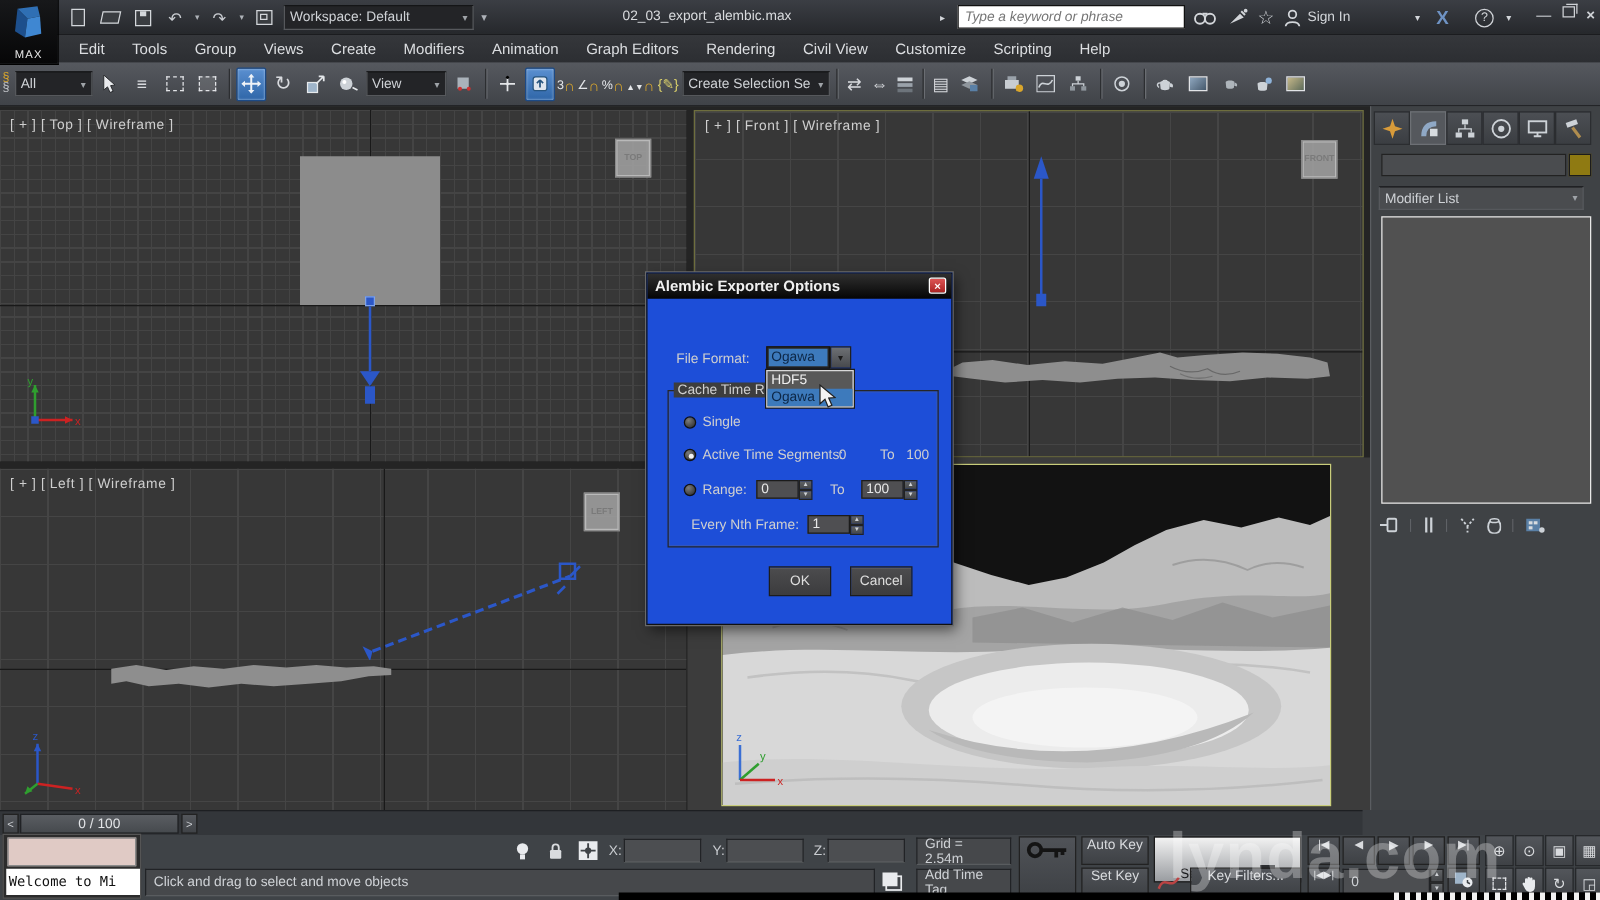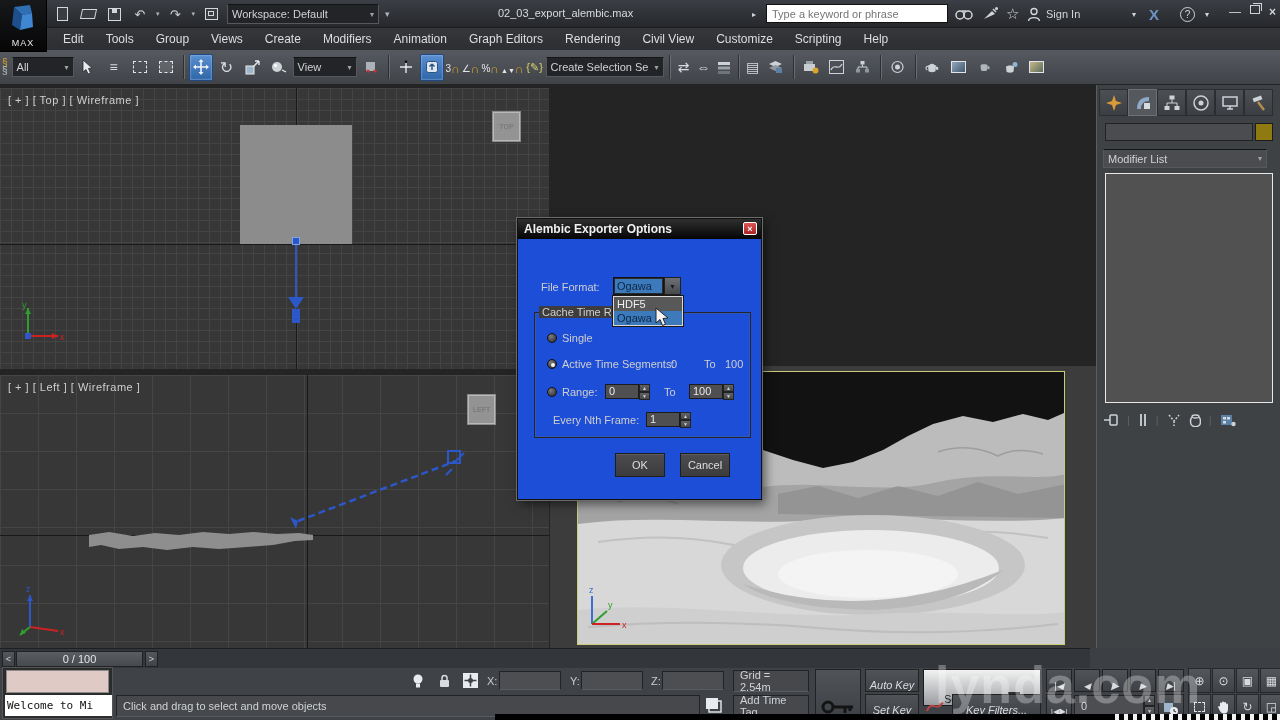--- a/index.html
+++ b/index.html
@@ -17,21 +17,21 @@
   .logo-box { position:absolute; left:0; top:0; width:47px; height:52px; z-index:30;
     background:linear-gradient(#17181a,#060607); border-right:1px solid #000; border-bottom:1px solid #000; text-align:center; }
   .logo-box .logo-text { position:absolute; bottom:3px; left:0; width:100%; color:#e8e8e8; font-size:9px; letter-spacing:1px; }
   .qat { position:absolute; top:3px; height:22px; display:flex; align-items:center; gap:6px; left:52px; }
   .qat-btn { width:20px; height:20px; display:flex; align-items:center; justify-content:center; color:#c9ccd1; font-size:13px; }
   .mini-caret { color:#aeb2b8; font-size:7px; }
   .combo { display:flex; align-items:center; background:#232427; border:1px solid #56585c; border-top-color:#141517; color:#cfd2d6; height:20px; padding:0 4px; }
   .combo .caret { margin-left:auto; font-size:8px; color:#9fa3a8; padding-left:6px; }
   .file-title { position:absolute; left:498px; top:7px; color:#d9dbde; font-size:11px; }
   .search-box { position:absolute; left:766px; top:4px; width:182px; height:19px; background:#fff; border:1px solid #111; }
-  .search-box input { width:100%; height:100%; border:0; outline:none; font-family:"Liberation Sans",sans-serif; font-size:11px; color:#666; padding:0 5px; background:transparent; }
+  .search-box input { width:100%; height:100%; border:0; outline:none; font-family:"Liberation Sans",sans-serif; font-style:italic; font-size:11px; color:#666; padding:0 5px; background:transparent; }
   .tb-icon { position:absolute; top:4px; height:20px; display:flex; align-items:center; justify-content:center; color:#d3d6da; }
   .win-btns { position:absolute; right:4px; top:5px; display:flex; gap:9px; color:#cfd2d6; font-size:12px; }
   .help-circle { width:15px; height:15px; border:1px solid #cfd2d6; border-radius:50%; font-size:10px; display:flex; align-items:center; justify-content:center; }
   .restore-glyph { width:10px; height:9px; border:1px solid #cfd2d6; position:relative; }
   .restore-glyph::before { content:""; position:absolute; left:2px; top:-3px; width:8px; height:7px; border:1px solid #cfd2d6; border-bottom:0; border-left:0; }
 
   
   .menubar { position:absolute; left:0; top:28px; width:1280px; height:22px;
     background:linear-gradient(#35373b,#2c2e32); display:flex; align-items:center; padding-left:52px; }
   .menu-item { padding:0 11px; color:#dcdee1; font-size:12px; height:22px; display:flex; align-items:center; }
@@ -106,21 +106,21 @@
   .spinner span { flex:1; background:linear-gradient(#606366,#45474a); border:1px solid #222; font-size:5px; color:#cfd2d6; display:flex; align-items:center; justify-content:center; }
   .dlg-btn { position:absolute; width:50px; height:24px; background:linear-gradient(#4c4c4e,#3c3c3e); border:1px solid #1d1d1d; box-shadow:inset 0 1px 0 #5e5e60; color:#dedede; font-size:11px; display:flex; align-items:center; justify-content:center; }
 
   
   .timeline { position:absolute; left:0; top:648px; width:1090px; height:20px; background:#33363a; border-top:1px solid #1d1f22; }
   .tl-btn { position:absolute; top:2px; width:13px; height:16px; background:linear-gradient(#54575c,#404347); border:1px solid #222; color:#cfd2d6; font-size:9px; display:flex; align-items:center; justify-content:center; }
   .tl-handle { position:absolute; left:16px; top:2px; width:127px; height:16px; background:linear-gradient(#5a5d62,#464a4e); border:1px solid #202225; color:#e3e5e8; display:flex; align-items:center; justify-content:center; font-size:11px; }
   .statusbar { position:absolute; left:0; top:668px; width:1280px; height:52px; background:#3f4347; }
   .status-field { position:absolute; background:#46484b; border:1px solid #212326; border-bottom-color:#595c5f; color:#cfd2d6; font-size:11px; display:flex; align-items:center; padding:0 6px; }
   .coord-label { position:absolute; color:#c9ccd0; font-size:11px; top:7px; }
-  .sb-btn { position:absolute; background:linear-gradient(#505358,#3e4145); border:1px solid #222; color:#d9dbde; font-size:11px; display:flex; align-items:flex-end; justify-content:center;font-style:italic; }
+  .sb-btn { position:absolute; background:linear-gradient(#505358,#3e4145); border:1px solid #222; color:#d9dbde; font-size:11px; display:flex; align-items:flex-start; justify-content:center; }
   .welcome-win { position:absolute; left:2px; top:-1px; width:111px; height:52px; background:#2c2c2c; border:1px solid #555; }
   .welcome-swatch { position:absolute; left:3px; top:2px; width:103px; height:23px; background:#e0cac5; border:1px solid #8a8a8a; }
   .welcome-btn { position:absolute; left:2px; top:27px; width:107px; height:21px; background:#fff; color:#111;
     font-family:"DejaVu Sans Mono", monospace; font-size:11px; display:flex; align-items:center; padding:0 2px; white-space:nowrap; overflow:hidden; }
   .nav-cluster { position:absolute; left:1188px; top:0px; display:grid; grid-template-columns:repeat(4,23px); grid-auto-rows:25px; gap:1px; }
   .nav-btn { background:linear-gradient(#53565b,#3f4246); border:1px solid #26282b; color:#d9dbde; font-size:12px; display:flex; align-items:center; justify-content:center; }
   .watermark { position:absolute; left:935px; top:655px; font-size:52px; font-weight:bold; color:rgba(255,255,255,0.30); z-index:70; letter-spacing:1px; }
   .stripe-bar { position:absolute; left:495px; top:714px; width:785px; height:6px; background:#000; z-index:71; }
   .stripe-bar::after { content:""; position:absolute; left:620px; right:0; top:0; bottom:0;
     background:repeating-linear-gradient(90deg,#f2f2f2 0 4px,#000 4px 9px); }
@@ -423,20 +423,34 @@
         <path d="M10,36 L10,8" stroke="#2f9e2f" stroke-width="2"></path>
           <path d="M10,8 L7,14 L13,14 Z" fill="#2f9e2f"></path>
         <path d="M10,36 L40,36" stroke="#c22" stroke-width="2"></path>
           <path d="M40,36 L34,33 L34,39 Z" fill="#c22"></path>
         <rect x="7" y="33" width="6" height="6" fill="#2b57c8"></rect>
         <text x="4" y="8" fill="#2f9e2f" font-size="9">y</text>
         <text x="42" y="40" fill="#c22" font-size="9">x</text>
       </svg>
     </div>
 
+    <div class="viewport grid-coarse" style="left:555px;top:3px;width:536px;height:278px;border:1px solid #6e6e3e">
+      <div class="vp-label">[ + ] [ Front ] [ Wireframe ]</div>
+      <div class="vp-badge" style="left:485px;top:23px">FRONT</div>
+      <div class="axis-h" style="top:192px"></div>
+      <div class="axis-v" style="left:267px"></div>
+      <svg class="abs" style="left:200px;top:188px" width="310" height="42" viewBox="0 0 310 42">
+        <path d="M0,20 L14,13 L38,11 L66,15 L96,12 L126,14 L152,9 L172,5 L186,9 L208,7 L238,5 L266,6 L292,9 L306,13 L308,24 L290,26 L258,25 L228,28 L198,27 L168,25 L138,26 L108,29 L78,27 L48,29 L22,26 L6,24 Z" fill="#8e8e8e"></path>
+        <path d="M180,16 Q195,24 210,18 Q222,26 236,20" fill="none" stroke="#5f5f5f" stroke-width="1" opacity="0.8"></path>
+        <path d="M188,22 Q200,28 214,24" fill="none" stroke="#6a6a6a" stroke-width="1" opacity="0.8"></path>
+      </svg>
+      <div class="abs" style="left:271px;top:36px;width:0;height:0;border-left:6px solid transparent;border-right:6px solid transparent;border-bottom:18px solid #2b57c8"></div>
+      <div class="abs blue" style="left:276px;top:54px;width:2px;height:96px"></div>
+      <div class="abs blue" style="left:273px;top:146px;width:8px;height:10px"></div>
+    </div>
 
     <div class="viewport grid-coarse" style="left:0;top:290px;width:549px;height:273px">
       <div class="vp-label">[ + ] [ Left ] [ Wireframe ]</div>
       <div class="vp-badge" style="left:467px;top:19px">LEFT</div>
       <div class="axis-h" style="top:160px"></div>
       <div class="axis-v" style="left:307px"></div>
       <svg class="abs" style="left:85px;top:148px" width="232" height="40" viewBox="0 0 232 40">
         <path d="M4,12 L24,9 L48,13 L70,10 L94,12 L118,9 L144,11 L168,9 L192,11 L214,10 L228,12 L228,17 L210,18 L188,22 L162,24 L134,26 L108,24 L82,27 L58,24 L34,26 L16,22 L4,24 Z" fill="#8e8e8e"></path>
       </svg>
       <svg class="abs" style="left:288px;top:68px" width="185" height="85" viewBox="0 0 185 85">

